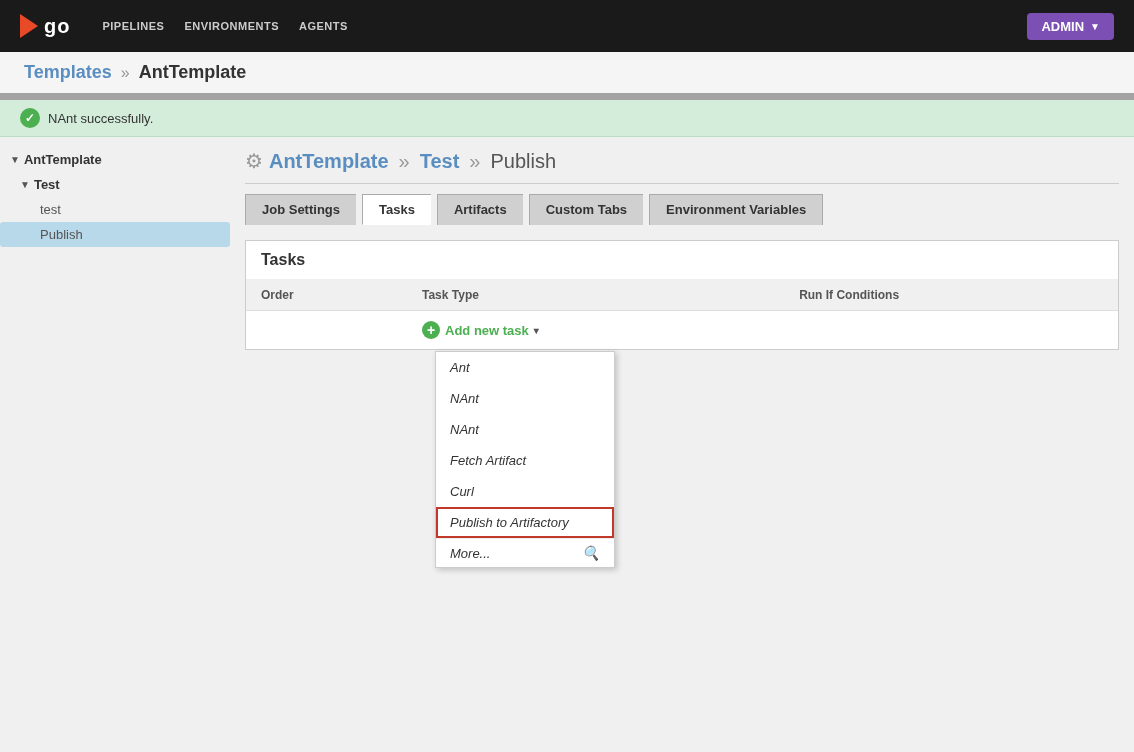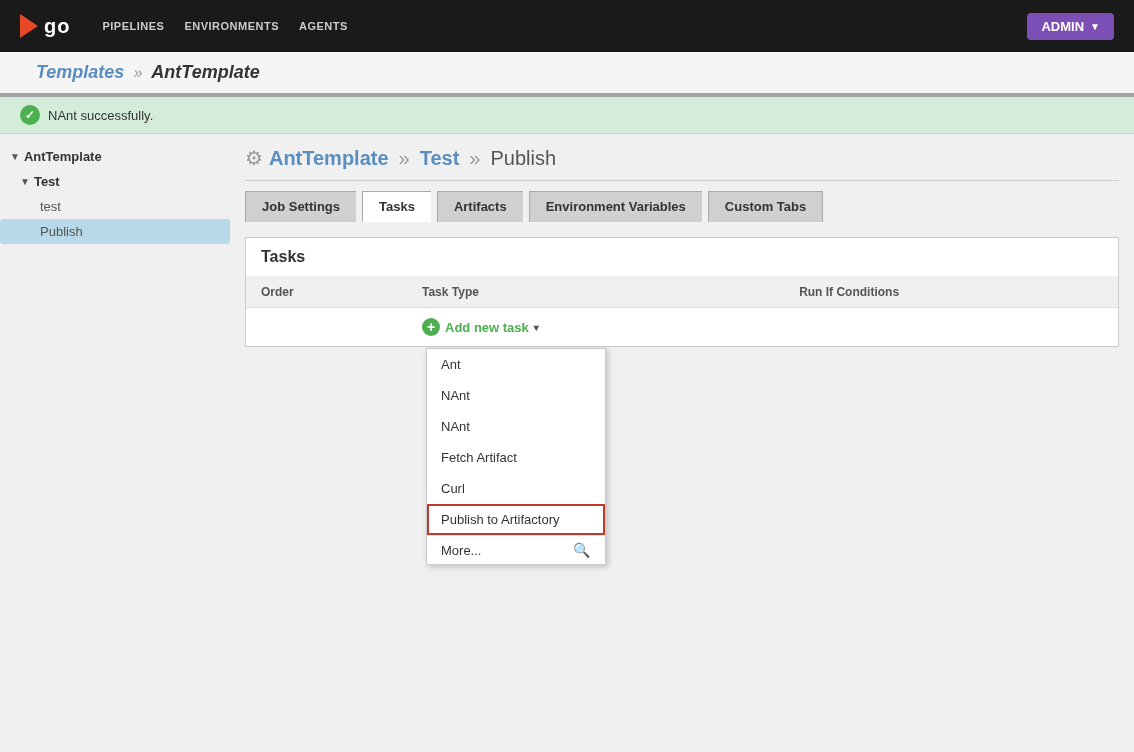--- a/index.html
+++ b/index.html
@@ -51,23 +51,22 @@
       cursor: pointer;
       display: flex;
       align-items: center;
       gap: 6px;
     }
     .admin-btn::after { content: '▼'; font-size: 10px; }
 
     
     .breadcrumb-bar {
       background: #f5f5f5;
-      padding: 10px 36px;
-      border-bottom: 4px solid #a3a3a3;
-      font-style: italic;
+      padding: 10px 24px;
+      border-bottom: 7px solid #a3a3a3;
     }
     .breadcrumb-bar .breadcrumb {
       font-size: 18px;
       color: #333;
     }
     .breadcrumb-bar .breadcrumb a {
       color: #5a8ec0;
       text-decoration: none;
       font-weight: bold;
     }
@@ -241,26 +240,27 @@
     .add-task-btn .dropdown-arrow { font-size: 10px; color: #555; }
 
     
     .dropdown-wrapper {
       position: relative;
       display: inline-block;
     }
     .dropdown-menu {
       position: absolute;
       top: 30px;
-      left: 4px;
+      left: 13px;
       background: #fff;
       border: 1px solid #ccc;
       box-shadow: 2px 2px 6px rgba(0,0,0,0.2);
       min-width: 180px;
       z-index: 100;
+      font-style: italic;
     }
     .dropdown-item {
       padding: 8px 14px;
       cursor: pointer;
       font-size: 13px;
       color: #333;
     }
     .dropdown-item.highlighted {
       border: 2px solid #c0392b;
       padding: 6px 12px;
@@ -333,22 +333,22 @@
       <span class="sep">»</span>
       <a>Test</a>
       <span class="sep">»</span>
       <span class="current">Publish</span>
     </div>
 
     <div class="tabs">
       <div class="tab">Job Settings</div>
       <div class="tab active">Tasks</div>
       <div class="tab">Artifacts</div>
+      <div class="tab">Custom Tabs</div>
       <div class="tab">Environment Variables</div>
-      <div class="tab">Custom Tabs</div>
     </div>
 
     <div class="tasks-section">
       <div class="tasks-title">Tasks</div>
       <table class="tasks-table">
         <thead>
           <tr>
             <th>Order</th>
             <th>Task Type</th>
             <th>Run If Conditions</th>

